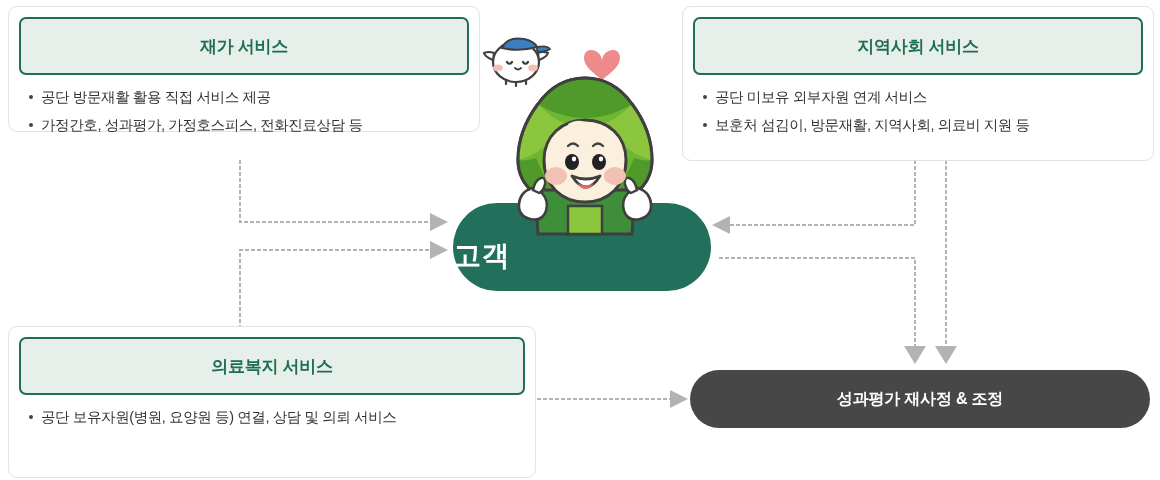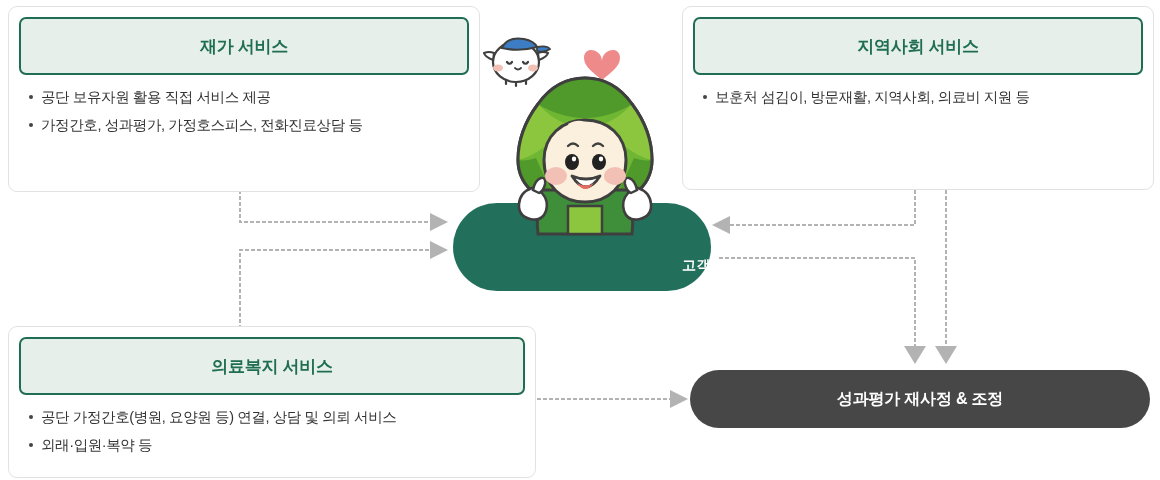--- a/index.html
+++ b/index.html
@@ -81,22 +81,22 @@
     width: 258px;
     height: 88px;
     background: #22705c;
     border-radius: 44px;
   }
   #customer-label {
     position: absolute;
     left: 0;
     right: 0;
     bottom: 16px;
-    text-align: right;
-    font-size: 14px;
+    text-align: left;
+    font-size: 28px;
     font-weight: bold;
     color: #ffffff;
     letter-spacing: 0.5px;
   }
 
   
   #outcome-badge {
     position: absolute;
     left: 690px;
     top: 370px;
@@ -168,60 +168,60 @@
 
     <g>
       <path d="M946,161 L946,362" fill="none" stroke="#b3b3b3" stroke-width="2" stroke-dasharray="2 4" stroke-linecap="square" marker-end="url(#arrow-down)"></path>
     </g>
 
     <g>
       <path d="M484,399 L672,399" fill="none" stroke="#b3b3b3" stroke-width="2" stroke-dasharray="2 4" stroke-linecap="square" marker-end="url(#arrow-right)"></path>
     </g>
   </svg>
 
-  <div class="card" style="left:8px; top:6px; width:472px; height:186px;">
+  <div class="card" style="left:8px; top:6px; width:472px; height:126px;">
     <div class="card-header">
       <span class="card-header-title">재가 서비스</span>
     </div>
     <div class="card-body">
       <div class="bullet-row">
         <span class="bullet-dot"></span>
-        <span class="bullet-text">공단 보유자원 활용 직접 서비스 제공</span>
+        <span class="bullet-text">공단 방문재활 활용 직접 서비스 제공</span>
       </div>
       <div class="bullet-row">
         <span class="bullet-dot"></span>
         <span class="bullet-text">가정간호, 성과평가, 가정호스피스, 전화진료상담 등</span>
       </div>
     </div>
   </div>
 
-  <div class="card" style="left:682px; top:6px; width:472px; height:184px;">
+  <div class="card" style="left:682px; top:6px; width:472px; height:155px;">
     <div class="card-header">
       <span class="card-header-title">지역사회 서비스</span>
     </div>
     <div class="card-body">
+      <div class="bullet-row">
+        <span class="bullet-dot"></span>
+        <span class="bullet-text">공단 미보유 외부자원 연계 서비스</span>
+      </div>
       <div class="bullet-row">
         <span class="bullet-dot"></span>
         <span class="bullet-text">보훈처 섬김이, 방문재활, 지역사회, 의료비 지원 등</span>
       </div>
     </div>
   </div>
 
   <div class="card" style="left:8px; top:326px; width:528px; height:152px;">
     <div class="card-header">
       <span class="card-header-title">의료복지 서비스</span>
     </div>
     <div class="card-body">
       <div class="bullet-row">
         <span class="bullet-dot"></span>
-        <span class="bullet-text">공단 가정간호(병원, 요양원 등) 연결, 상담 및 의뢰 서비스</span>
-      </div>
-      <div class="bullet-row">
-        <span class="bullet-dot"></span>
-        <span class="bullet-text">외래·입원·복약 등</span>
+        <span class="bullet-text">공단 보유자원(병원, 요양원 등) 연결, 상담 및 의뢰 서비스</span>
       </div>
     </div>
   </div>
 
   <div id="customer-pill">
     <div id="customer-label">고객</div>
   </div>
 
   <svg id="mascot" viewBox="0 0 210 250" xmlns="http://www.w3.org/2000/svg">
 

